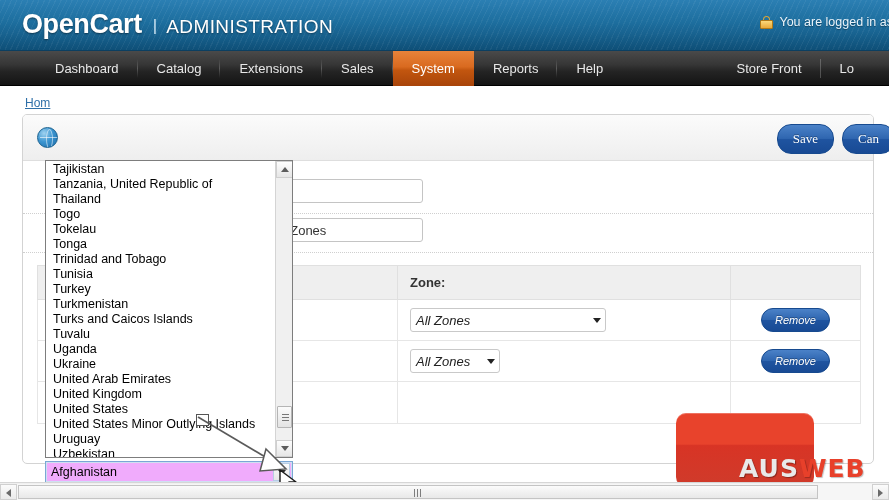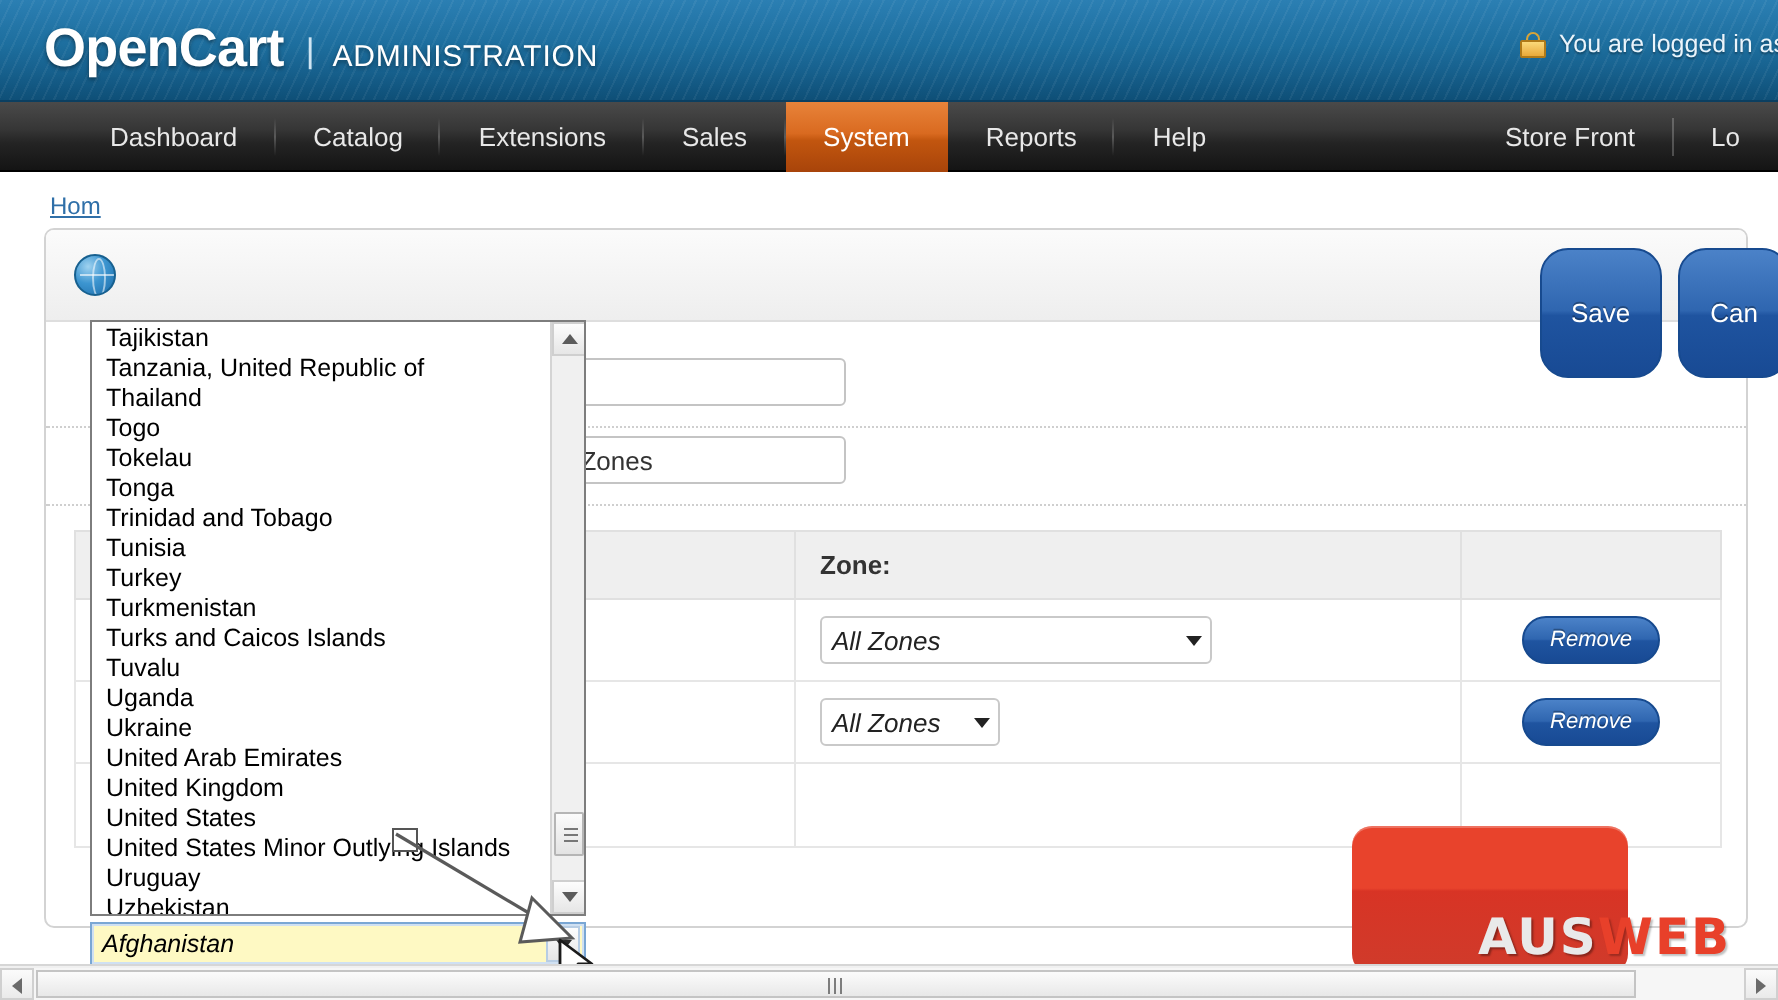--- a/index.html
+++ b/index.html
@@ -37,21 +37,21 @@
   .logo-open {
     font-size: 27px; font-weight: bold; color: #ffffff;
     letter-spacing: -0.4px;
     text-shadow: 0 1px 2px rgba(0,0,0,0.45);
   }
   .logo-sep {
     font-size: 17px; color: #cfe5f3; margin: 0 9px 0 11px;
     position: relative; top: -2px;
   }
   .logo-admin {
-    font-size: 15px; color: #ffffff; letter-spacing: 0.4px;
+    font-size: 19px; color: #ffffff; letter-spacing: 0.4px;
     text-shadow: 0 1px 2px rgba(0,0,0,0.4);
   }
   #logged-in {
     position: absolute; right: -4px; top: 15px;
     font-size: 12.5px; color: #eaf4fb; white-space: nowrap;
     display: flex; align-items: center; gap: 6px;
     text-shadow: 0 1px 1px rgba(0,0,0,0.35);
   }
   .lock-icon {
     width: 13px; height: 13px; position: relative; display: inline-block;
@@ -68,21 +68,21 @@
   }
 
   
   #nav {
     position: absolute; left: 0; top: 51px;
     width: 889px; height: 35px;
     background: linear-gradient(to bottom, #4a4a4a 0%, #363636 40%, #242424 60%, #141414 100%);
     border-bottom: 1px solid #000;
   }
   #nav-left { position: absolute; left: 36px; top: 0; display: flex; height: 48px; }
-  #nav-right { position: absolute; right: 0px; top: 0; display: flex; height: 18px; }
+  #nav-right { position: absolute; right: 16px; top: 0; display: flex; height: 18px; }
   .nav-item {
     position: relative;
     padding: 0 19px;
     height: 35px; line-height: 35px;
     color: #e8e8e8; font-size: 13px;
     white-space: nowrap; cursor: pointer;
   }
   .nav-item::after {
     content: ""; position: absolute; right: 0; top: 8px;
     width: 1px; height: 19px;
@@ -142,28 +142,29 @@
     content: ""; position: absolute; left: 8px; top: 1px;
     width: 5px; height: 18px; border: 1px solid rgba(255,255,255,0.55);
     border-radius: 50%;
   }
   #panel-buttons {
     position: absolute; right: -22px; top: 9px;
     display: flex; gap: 8px;
   }
   .btn-primary {
     display: inline-block;
-    padding: 24px 15px;
+    padding: 6px 15px;
     font-size: 13px; color: #fff;
     background: linear-gradient(to bottom, #4b82c8 0%, #2f66b0 48%, #1f54a0 52%, #184a94 100%);
     border: 1px solid #174a8f;
     border-radius: 14px;
     cursor: pointer;
     text-shadow: 0 -1px 0 rgba(0,0,0,0.3);
     white-space: nowrap;
+    font-family: Liberation Serif, serif;
   }
 
   
   #panel-body { position: relative; padding: 14px 0 0 0; }
   .form-row {
     position: relative;
     height: 39px;
     border-bottom: 1px dotted #cfcfcf;
   }
   .form-row .field-input {
@@ -286,25 +287,25 @@
   #dd-thumb::after {
     content: ""; position: absolute; left: 4px; top: 7px;
     width: 7px; height: 7px;
     background: repeating-linear-gradient(to bottom, #777 0px, #777 1px, transparent 1px, transparent 3px);
   }
 
   
   #country-select {
     position: absolute; left: 45px; top: 375px;
     width: 248px; height: 22px;
-    background: #fef9c3;
+    background: #f0abfc;
     border: 1px solid #7aa7d4;
     box-shadow: 0 0 0 1px #cfe0f2 inset;
     z-index: 61;
-    display: flex; align-items: center; font-style: italic;
+    display: flex; align-items: center;
   }
   #country-select .label {
     font-size: 12.5px; color: #000; padding-left: 5px; flex: 1;
   }
   #country-select .dd-btn {
     width: 17px; height: 18px; margin-right: 2px;
     background: linear-gradient(to bottom,#fdfdfd,#e6e6e6);
     border: 1px solid #b7cde4;
     position: relative;
   }

